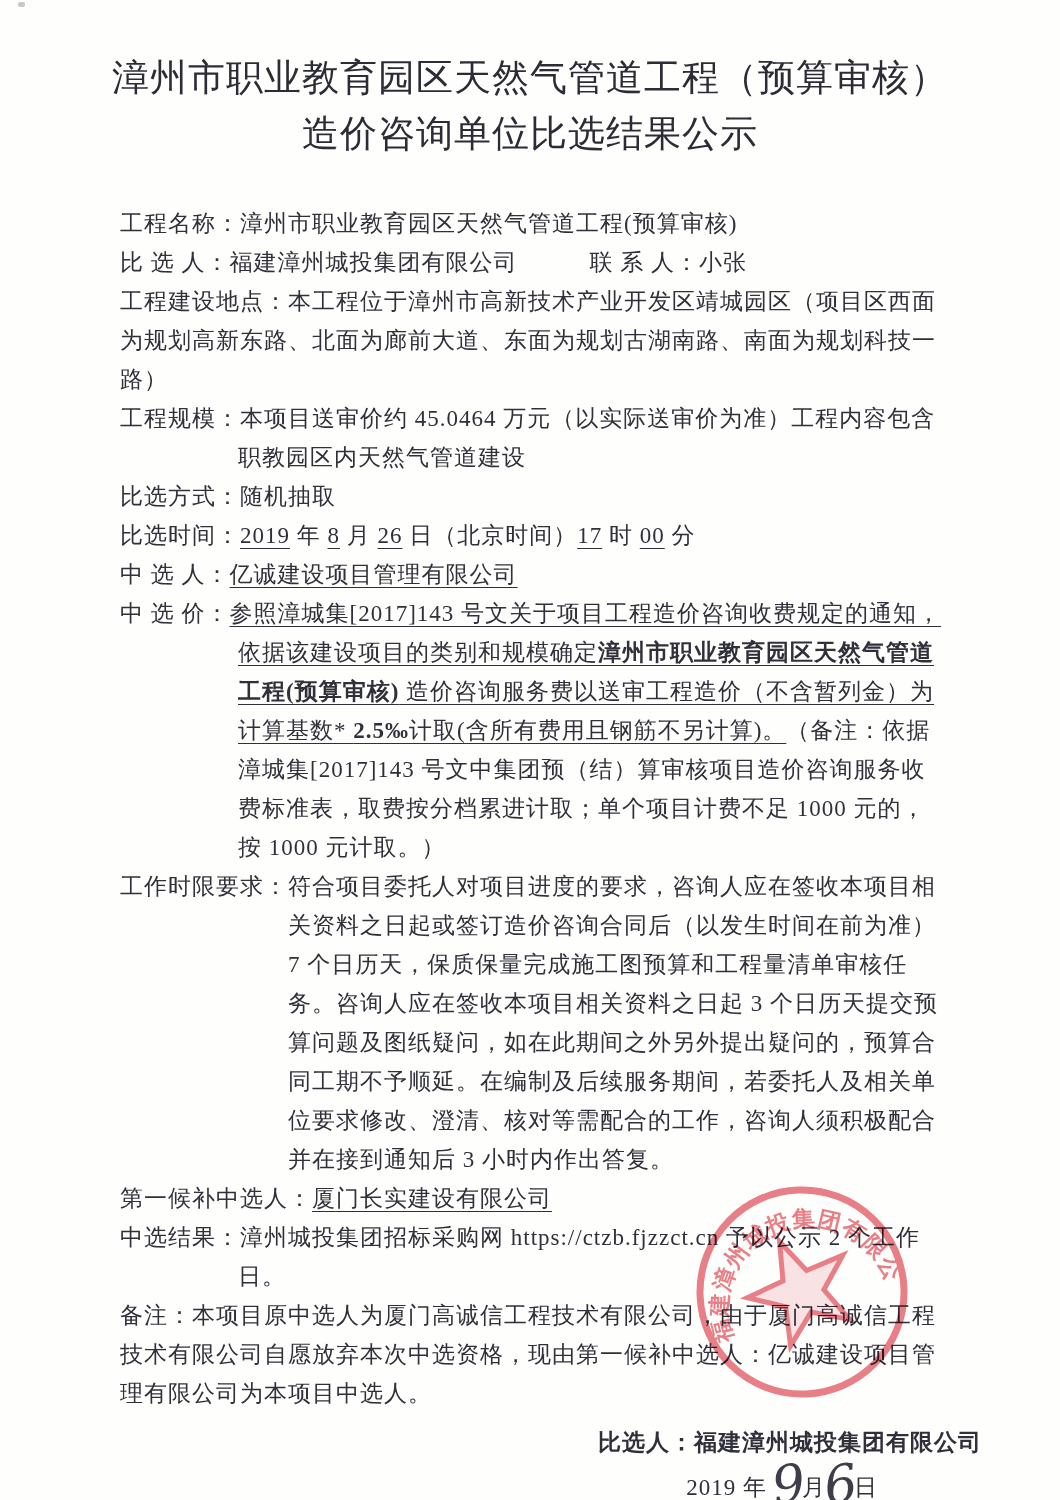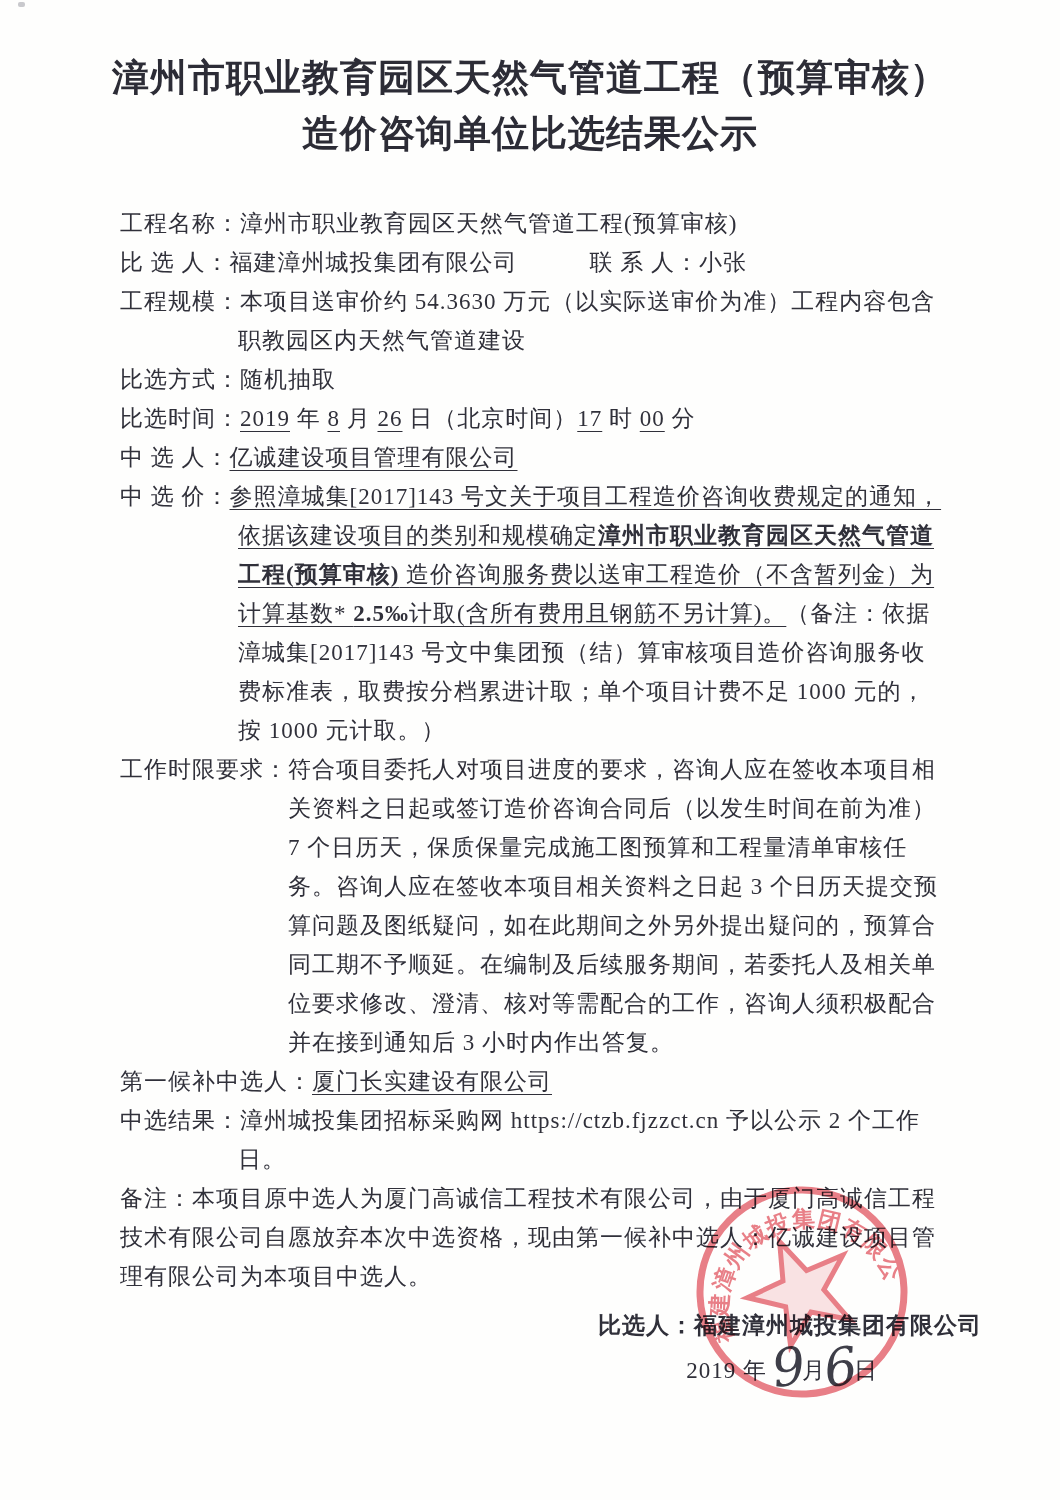--- a/index.html
+++ b/index.html
@@ -10,21 +10,21 @@
     background:#fefefd;
     overflow:hidden;
     font-family:"Liberation Serif", serif;
     color:#30303a;
   }
   .speck{position:absolute;left:18px;top:2px;width:7px;height:5px;background:#8a8a92;opacity:.45;border-radius:2px;}
   .title{
     margin:50px 58px 0 58px;
     text-align:center;
     font-family:"Liberation Sans", sans-serif;
-    font-weight:700;
+    font-weight:400;
     font-size:37px;
     line-height:56px;
     letter-spacing:1px;
     color:#2c2c36;
   }
   .body{
     margin:42px 116px 0 120px;
     font-size:23px;
     line-height:39px;
     letter-spacing:1px;
@@ -76,22 +76,23 @@
     <div>造价咨询单位比选结果公示</div>
   </div>
 
   <div class="body">
 
     <div class="para hang1"><span>工程名称：</span><span>漳州市职业教育园区天然气管道工程(预算审核)</span></div>
 
     <div class="para hang1"><span>比 选 人：</span><span>福建漳州城投集团有限公司</span><span class="gap"></span><span>联 系 人：</span><span>小张</span></div>
 
 
+    <div class="para flat"><span>工程建设地点：</span><span>本工程位于漳州市高新技术产业开发区靖城园区（项目区西面为规划高新东路、北面为廊前大道、东面为规划古湖南路、南面为规划科技一路）</span></div>
 
-    <div class="para hang1"><span>工程规模：</span><span>本项目送审价约 54.3630 万元（以实际送审价为准）工程内容包含职教园区内天然气管道建设</span></div>
+    <div class="para hang1"><span>工程规模：</span><span>本项目送审价约 45.0464 万元（以实际送审价为准）工程内容包含职教园区内天然气管道建设</span></div>
 
     <div class="para hang1"><span>比选方式：</span><span>随机抽取</span></div>
 
     <div class="para hang1"><span>比选时间：</span><span class="u">2019</span><span> 年 </span><span class="u">8</span><span> 月 </span><span class="u">26</span><span> 日（北京时间）</span><span class="u">17</span><span> 时 </span><span class="u">00</span><span> 分</span></div>
 
     <div class="para hang1"><span>中 选 人：</span><span class="u">亿诚建设项目管理有限公司</span></div>
 
     <div class="para hang1"><span>中 选 价：</span><span class="u">参照漳城集[2017]143 号文关于项目工程造价咨询收费规定的通知，依据该建设项目的类别和规模确定</span><span class="u b">漳州市职业教育园区天然气管道工程(预算审核)</span><span class="u"> 造价咨询服务费以送审工程造价（不含暂列金）为计算基数* </span><span class="u b">2.5‰</span><span class="u">计取(含所有费用且钢筋不另计算)。</span><span>（备注：依据漳城集[2017]143 号文中集团预（结）算审核项目造价咨询服务收费标准表，取费按分档累进计取；单个项目计费不足 1000 元的，按 1000 元计取。）</span></div>
 
     <div class="para hang2"><span>工作时限要求：</span><span>符合项目委托人对项目进度的要求，咨询人应在签收本项目相关资料之日起或签订造价咨询合同后（以发生时间在前为准）7 个日历天，保质保量完成施工图预算和工程量清单审核任务。咨询人应在签收本项目相关资料之日起 3 个日历天提交预算问题及图纸疑问，如在此期间之外另外提出疑问的，预算合同工期不予顺延。在编制及后续服务期间，若委托人及相关单位要求修改、澄清、核对等需配合的工作，咨询人须积极配合并在接到通知后 3 小时内作出答复。</span></div>

